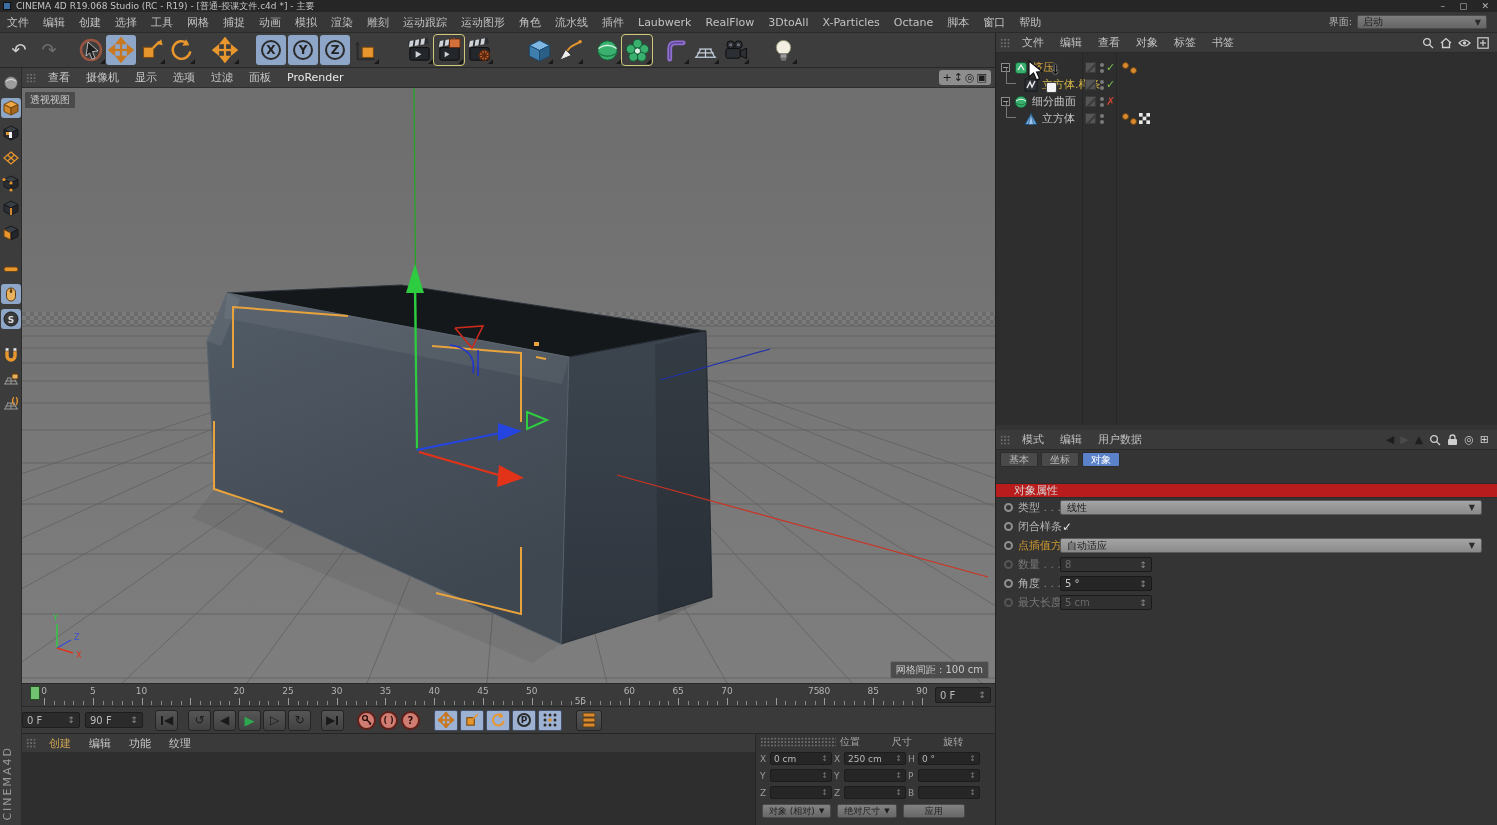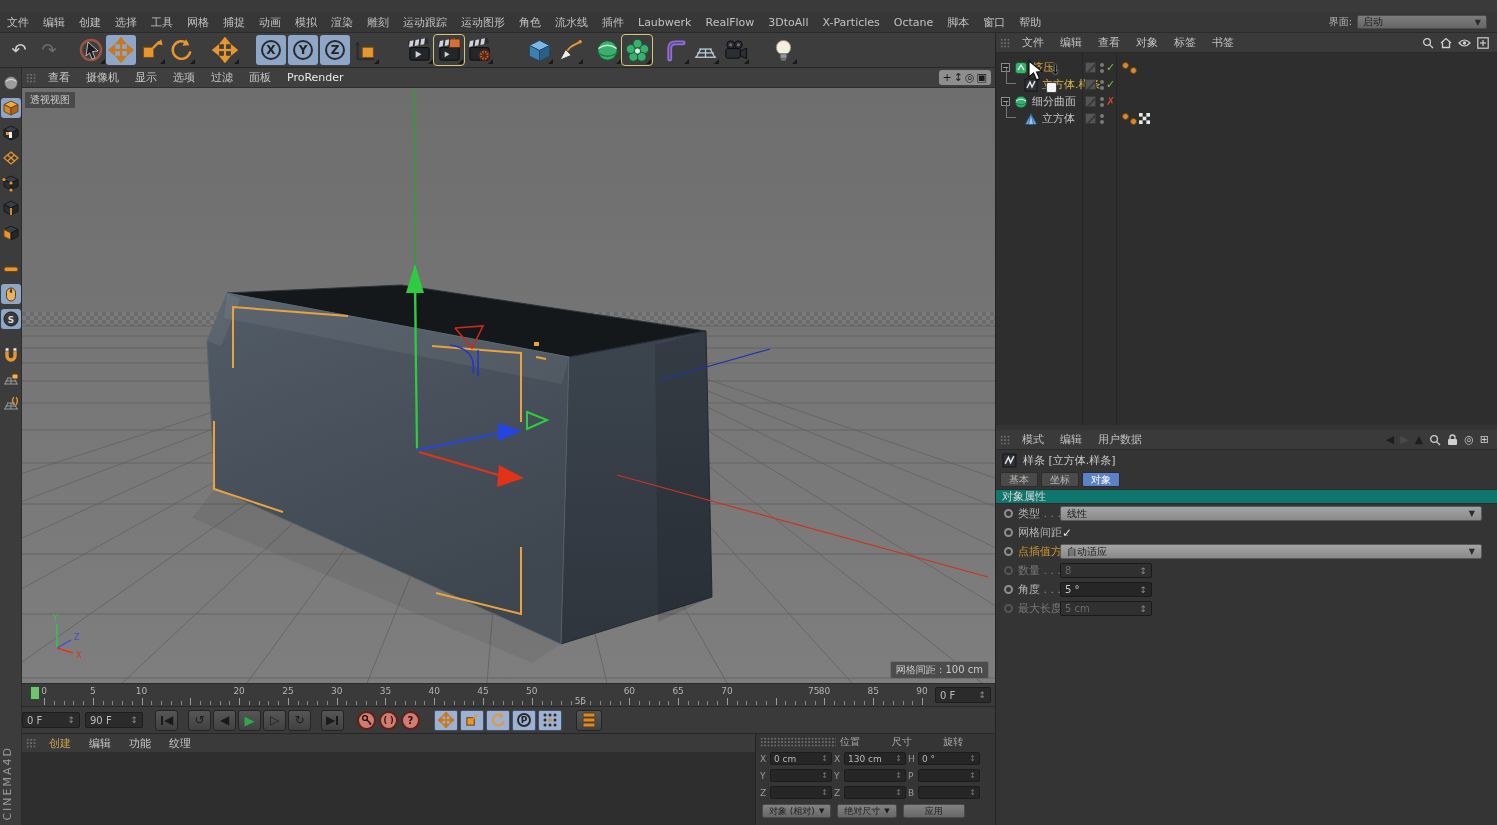--- a/index.html
+++ b/index.html
@@ -97,21 +97,21 @@
   .visdots i{width:4px;height:4px;border-radius:50%;background:#7a7a7a;}
   .enmark{position:absolute;left:110px;font-size:11px;font-weight:bold;}
   .en-y{color:#7ac14f;} .en-n{color:#cc4433;}
   .tagdot{position:absolute;width:7px;height:7px;border-radius:50%;background:#d98a2e;border:1px solid #6b4310;}
   
   #am{position:absolute;top:397px;left:0;width:100%;height:395px;background:#343434;font-size:11px;}
   #am-title{display:flex;align-items:center;gap:6px;height:20px;padding-left:6px;color:#cccccc;}
   #am-tabs{display:flex;gap:3px;padding:2px 0 2px 4px;}
   .amtab{height:15px;padding:0 8px;background:#4a4a4a;border:1px solid #2c2c2c;border-radius:2px;font-size:10px;color:#b8b8b8;display:flex;align-items:center;}
   .amtab.active{background:#5b82c8;color:#fff;}
-  #am-section{height:15px;background:#0f766e;border-top:1px solid #2c2c2c;border-bottom:1px solid #2c2c2c;color:#d8d8d8;font-size:11px;padding-left:6px;display:flex;align-items:center;margin-top:0;}
+  #am-section{height:15px;background:#b91c1c;border-top:1px solid #2c2c2c;border-bottom:1px solid #2c2c2c;color:#d8d8d8;font-size:11px;padding-left:18px;display:flex;align-items:center;margin-top:14px;}
   .arow{position:relative;height:19px;display:flex;align-items:center;}
   .radio{position:absolute;left:8px;width:9px;height:9px;border:2px solid #8f8f8f;border-radius:50%;}
   .radio.dis{border-color:#555;}
   .alabel{position:absolute;left:22px;white-space:nowrap;color:#b5b5b5;}
   .alabel.orange{color:#d29a2f;}
   .alabel.dis{color:#787878;}
   .adrop{position:absolute;left:64px;width:422px;height:15px;background:linear-gradient(#a4a4a4,#8a8a8a);border:1px solid #5a5a5a;border-radius:2px;color:#1c1c1c;font-size:10px;display:flex;align-items:center;padding:0 6px;}
   .adrop .arr{margin-left:auto;font-size:8px;color:#2a2a2a;}
   .anum{position:absolute;left:64px;width:92px;height:15px;background:#262626;border:1px solid #1a1a1a;border-radius:2px;color:#c8c8c8;font-size:10px;display:flex;align-items:center;padding:0 4px;}
   .anum.dis{background:#303030;color:#6a6a6a;}
@@ -125,20 +125,29 @@
   
   #cursor{left:1028px;top:60px;width:50px;height:45px;z-index:60;pointer-events:none;}
   #ghost-arrow{position:absolute;left:22px;top:2px;color:#111;font-size:13px;font-weight:bold;text-shadow:0 0 2px #fff;}
   #ghost-box{position:absolute;left:18px;top:22px;width:11px;height:11px;background:#f4f4f4;border:1px solid #444;border-radius:2px;}
 </style>
 </head>
 <body>
 
 <div id="app">
 
+  <div id="titlebar" class="abs">
+    <span id="app-icon"></span>
+    <span>CINEMA 4D R19.068 Studio (RC - R19) - [普通-授课文件.c4d *] - 主要</span>
+    <span id="win-controls">
+      <span>–</span>
+      <span>▢</span>
+      <span>✕</span>
+    </span>
+  </div>
 
   <div id="menubar" class="abs">
     <span class="mi">文件</span>
     <span class="mi">编辑</span>
     <span class="mi gold">创建</span>
     <span class="mi gold">选择</span>
     <span class="mi">工具</span>
     <span class="mi">网格</span>
     <span class="mi">捕捉</span>
     <span class="mi">动画</span>
@@ -746,21 +755,21 @@
       <span>旋转</span>
     </div>
     <div class="crow">
       <span class="axl">X</span>
       <span class="cfield">
           <span>0 cm</span>
           <span class="sp">↕</span>
         </span>
       <span class="axl">X</span>
       <span class="cfield">
-          <span>130 cm</span>
+          <span>250 cm</span>
           <span class="sp">↕</span>
         </span>
       <span class="axl">H</span>
       <span class="cfield">
           <span>0 °</span>
           <span class="sp">↕</span>
         </span>
     </div>
     <div class="crow">
       <span class="axl">Y</span>
@@ -932,45 +941,38 @@
               <line x1="7.6" y1="7.6" x2="11" y2="11" stroke="#cfcfcf" stroke-width="1.3"></line>
             </svg>
           <svg width="11" height="12" viewBox="0 0 11 12">
               <rect x="1" y="5" width="9" height="6" rx="1" fill="#cfcfcf"></rect>
               <path d="M3 5 V3.5 a2.5 2.5 0 0 1 5 0 V5" fill="none" stroke="#cfcfcf" stroke-width="1.3"></path>
             </svg>
           <span style="color:#cfcfcf;font-size:11px">◎</span>
           <span style="color:#cfcfcf;font-size:11px">⊞</span>
         </span>
       </div>
-      <div id="am-title">
-        <svg width="15" height="15" viewBox="0 0 14 14">
-            <rect x="1" y="1" width="12" height="12" fill="#2e3238" stroke="#15171a"></rect>
-            <path d="M3 10 L6 4 L8 9 L11 3" fill="none" stroke="#e8e8e8" stroke-width="1.4"></path>
-          </svg>
-        <span>样条 [立方体.样条]</span>
-      </div>
       <div id="am-tabs">
         <span class="amtab">基本</span>
         <span class="amtab">坐标</span>
         <span class="amtab active">对象</span>
       </div>
       <div id="am-section">对象属性</div>
 
       <div class="arow">
         <span class="radio"></span>
         <span class="alabel"><span>类型</span> <span style="color:#8a8a8a">. . . . .</span></span>
         <span class="adrop">
             <span>线性</span>
             <span class="arr">▼</span>
           </span>
       </div>
       <div class="arow">
         <span class="radio"></span>
-        <span class="alabel"><span>网格间距</span> <span style="color:#8a8a8a">.</span></span>
+        <span class="alabel"><span>闭合样条</span> <span style="color:#8a8a8a">.</span></span>
         <span class="acheck">✓</span>
       </div>
       <div class="arow">
         <span class="radio"></span>
         <span class="alabel orange"><span>点插值方式</span></span>
         <span class="adrop">
             <span>自动适应</span>
             <span class="arr">▼</span>
           </span>
       </div>

